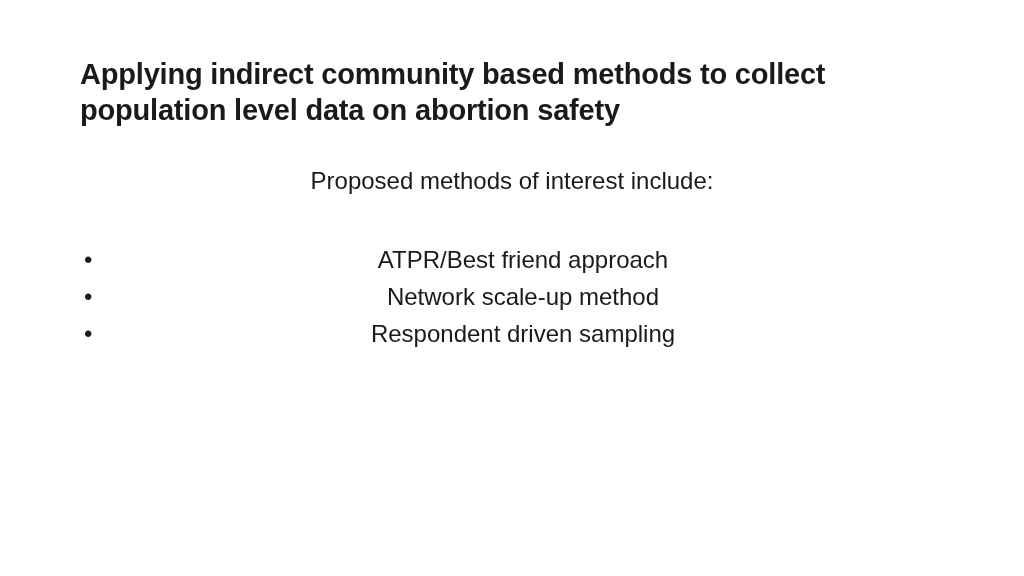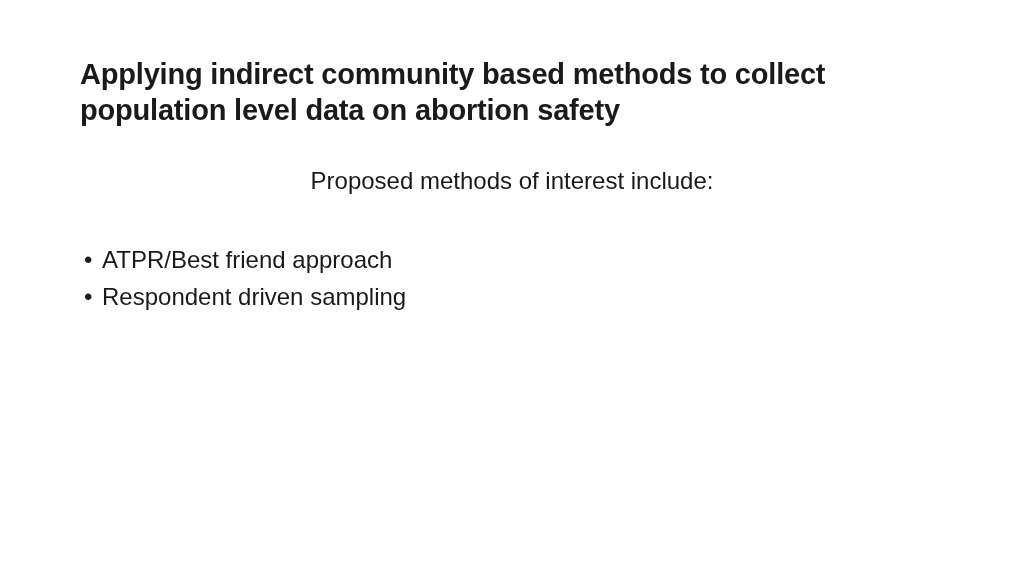--- a/index.html
+++ b/index.html
@@ -26,20 +26,21 @@
     .intro-text {
       font-size: 24px;
       font-weight: 400;
       line-height: 1.35;
       margin-bottom: 44px;
       text-align: center;
     }
     .bullet-list {
       list-style: none;
       padding-left: 4px;
+      text-align: center;
     }
     .bullet-item {
       font-size: 24px;
       font-weight: 400;
       line-height: 1.55;
       position: relative;
       padding-left: 18px;
     }
     .bullet-item::before {
       content: "•";
@@ -50,14 +51,15 @@
   </style>
 </head>
 <body>
 
 <h1 class="slide-title">Applying indirect community based methods to collect population level data on abortion safety</h1>
 
 <p class="intro-text">Proposed methods of interest include:</p>
 
 <ul class="bullet-list">
   <li class="bullet-item">ATPR/Best friend approach</li>
+  <li class="bullet-item">Network scale-up method</li>
   <li class="bullet-item">Respondent driven sampling</li>
 </ul>
 
 </body></html>

